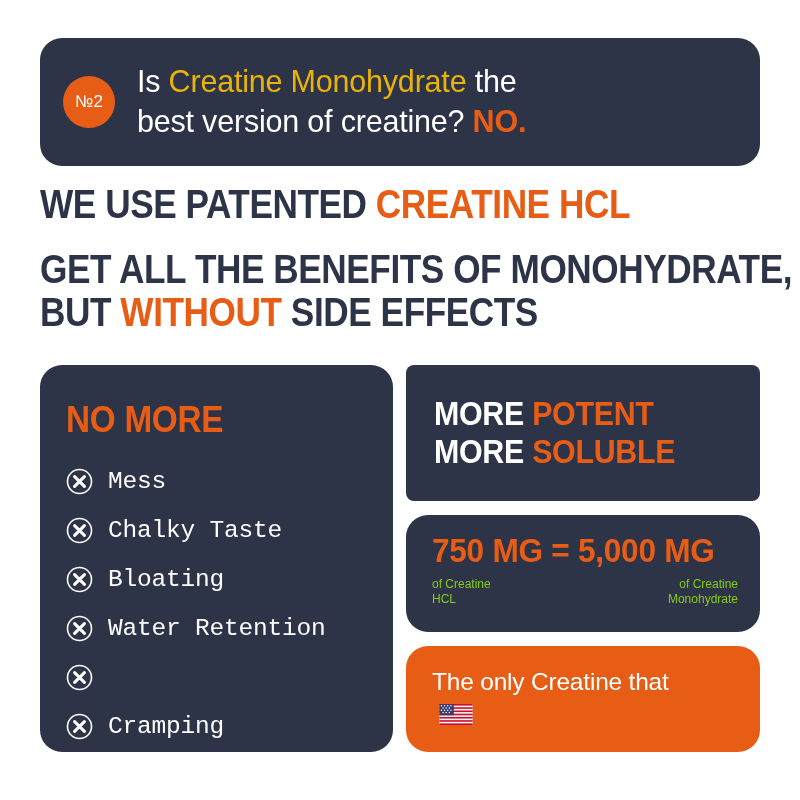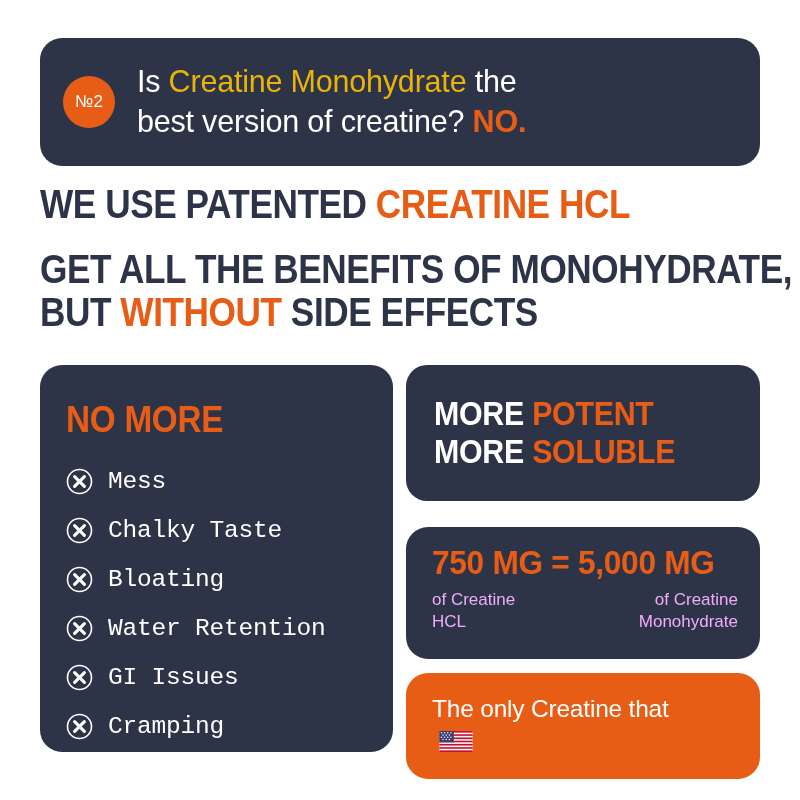--- a/index.html
+++ b/index.html
@@ -103,64 +103,64 @@
     color:#ffffff;
     font-size:24.5px;
     letter-spacing:-.2px;
   }
 
   .right-col { position:absolute; left:406px; top:365px; width:354px; }
 
   .potent-card {
     width:354px; height:136px;
     background:#2E3447;
-    border-radius:21px;
+    border-radius:8px;
     display:flex;
     flex-direction:column;
     justify-content:center;
     padding-left:28px;
   }
   .potent-line {
     font-family:"Liberation Sans Narrow","Liberation Sans", sans-serif;
     font-weight:bold;
     font-size:33px;
     line-height:1.16;
     letter-spacing:-.3px;
     color:#ffffff;
     transform:scaleX(.92);
     transform-origin:left center;
     white-space:nowrap;
   }
   .potent-accent { color:#E85D15; }
 
   .dose-card {
-    margin-top:26px;
-    width:354px; height:132px;
+    margin-top:14px;
+    width:354px; height:117px;
     background:#2E3447;
     border-radius:22px;
     padding:16px 22px 0 26px;
   }
   .dose-headline {
     color:#E85D15;
     font-family:"Liberation Sans Narrow","Liberation Sans", sans-serif;
     font-weight:bold;
     font-size:34px;
     letter-spacing:-.3px;
     transform:scaleX(.93);
     transform-origin:left center;
     white-space:nowrap;
   }
   .dose-subs {
     display:flex;
     justify-content:space-between;
     margin-top:7px;
   }
   .dose-sub {
-    color:#f0abfc;
-    font-size:17px;
+    color:#84cc16;
+    font-size:12px;
     line-height:1.28;
     white-space:pre-line;
   }
   .dose-sub.right { text-align:right; }
 
   .usa-card {
     margin-top:14px;
     width:354px; height:106px;
     background:#E85D15;
     border-radius:22px;
@@ -241,21 +241,20 @@
         </span>
         <span class="item-label">Water Retention</span>
       </li>
       <li class="no-more-item">
         <span class="x-icon">
           <svg width="27" height="27" viewBox="0 0 27 27">
             <circle cx="13.5" cy="13.5" r="12" fill="none" stroke="#ffffff" stroke-width="1.6"></circle>
             <path d="M8.6 8.6 L18.4 18.4 M18.4 8.6 L8.6 18.4" stroke="#ffffff" stroke-width="3.1" stroke-linecap="round"></path>
           </svg>
         </span>
-        <span class="item-label">GI Issues</span>
       </li>
       <li class="no-more-item">
         <span class="x-icon">
           <svg width="27" height="27" viewBox="0 0 27 27">
             <circle cx="13.5" cy="13.5" r="12" fill="none" stroke="#ffffff" stroke-width="1.6"></circle>
             <path d="M8.6 8.6 L18.4 18.4 M18.4 8.6 L8.6 18.4" stroke="#ffffff" stroke-width="3.1" stroke-linecap="round"></path>
           </svg>
         </span>
         <span class="item-label">Cramping</span>
       </li>

